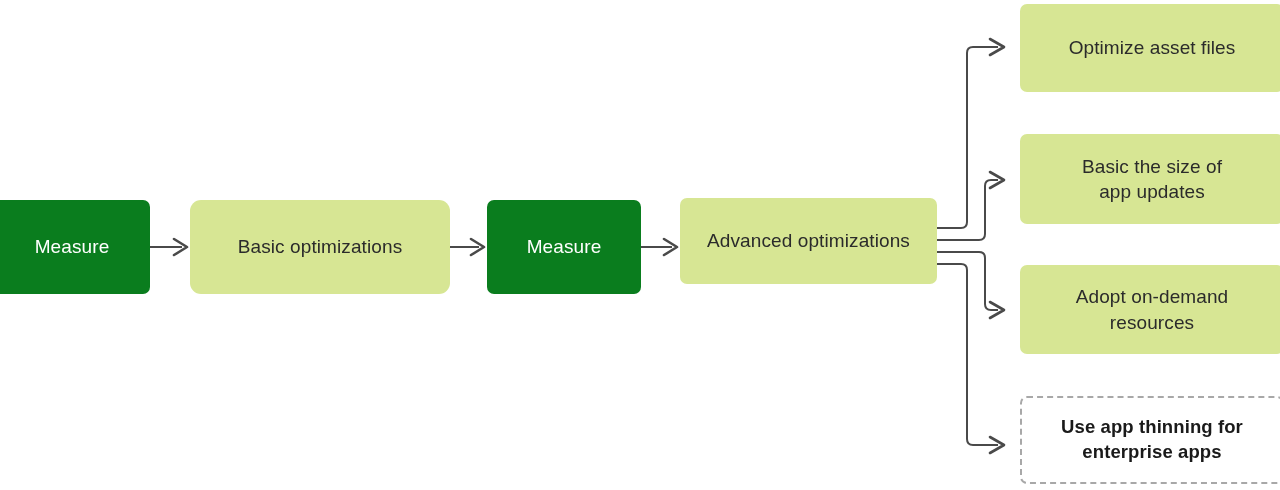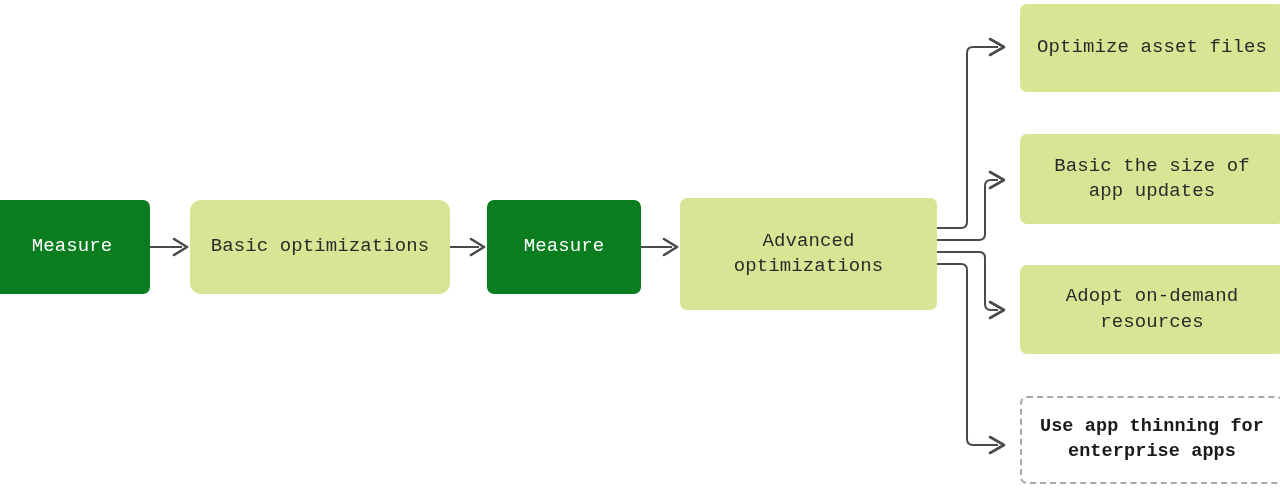--- a/index.html
+++ b/index.html
@@ -46,21 +46,20 @@
     background: #ffffff;
     color: #1a1a1a;
     border: 2px dashed #a8a8a8;
     font-weight: 600;
     font-size: 18.5px;
   }
   .node-label {
     display: block;
     padding: 0 10px;
     white-space: pre-line;
-    font-family: Liberation Mono, monospace;
   }
   svg.edges {
     position: absolute;
     left: 0;
     top: 0;
     width: 1280px;
     height: 490px;
     z-index: 1;
     overflow: visible;
   }
@@ -122,21 +121,21 @@
   </div>
 
   <div class="node node-light" style="left:190px; top:200px; width:260px; height:94px;border-radius:11px;">
     <span class="node-label">Basic optimizations</span>
   </div>
 
   <div class="node node-dark" style="left:487px; top:200px; width:154px; height:94px;">
     <span class="node-label">Measure</span>
   </div>
 
-  <div class="node node-light" style="left:680px; top:198px; width:257px; height:112px;">
+  <div class="node node-light" style="left:680px; top:198px; width:257px; height:86px;">
     <span class="node-label">Advanced optimizations</span>
   </div>
 
   <div class="node node-light" style="left:1020px; top:4px; width:264px; height:88px;">
     <span class="node-label">Optimize asset files</span>
   </div>
 
   <div class="node node-light" style="left:1020px; top:134px; width:264px; height:90px;">
     <span class="node-label">Basic the size of
 app updates</span>

